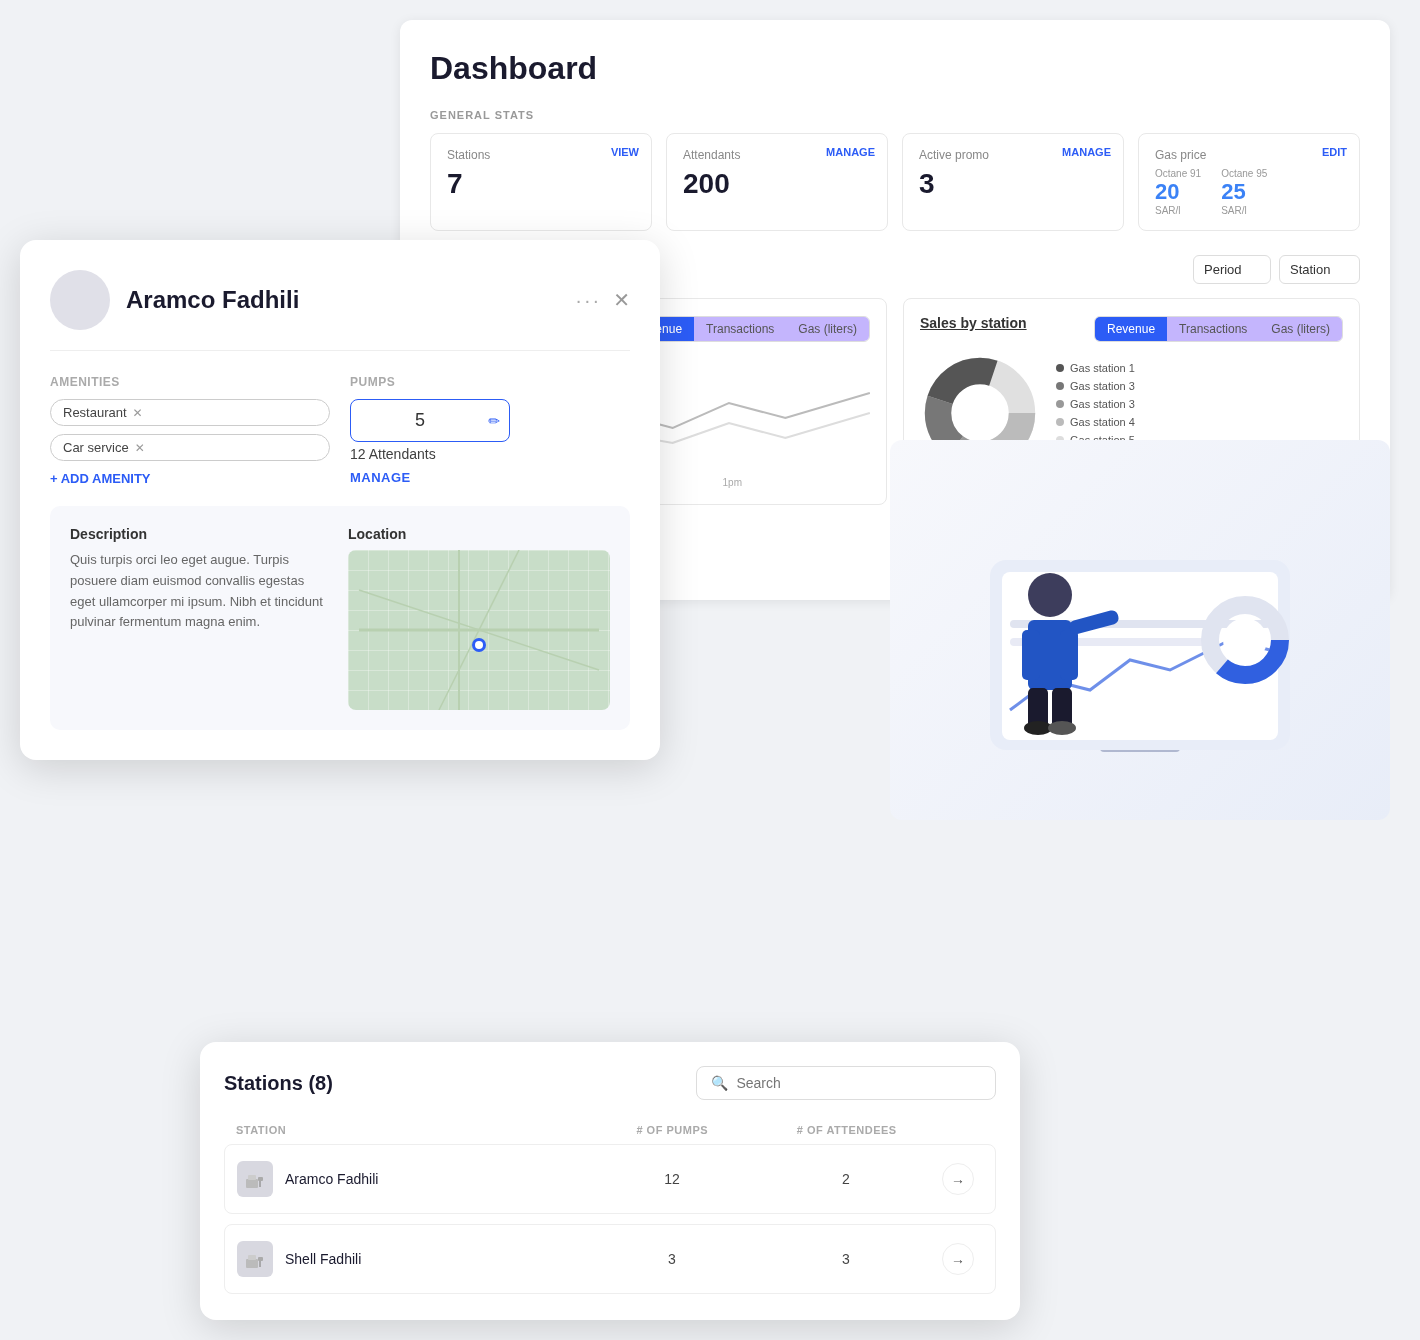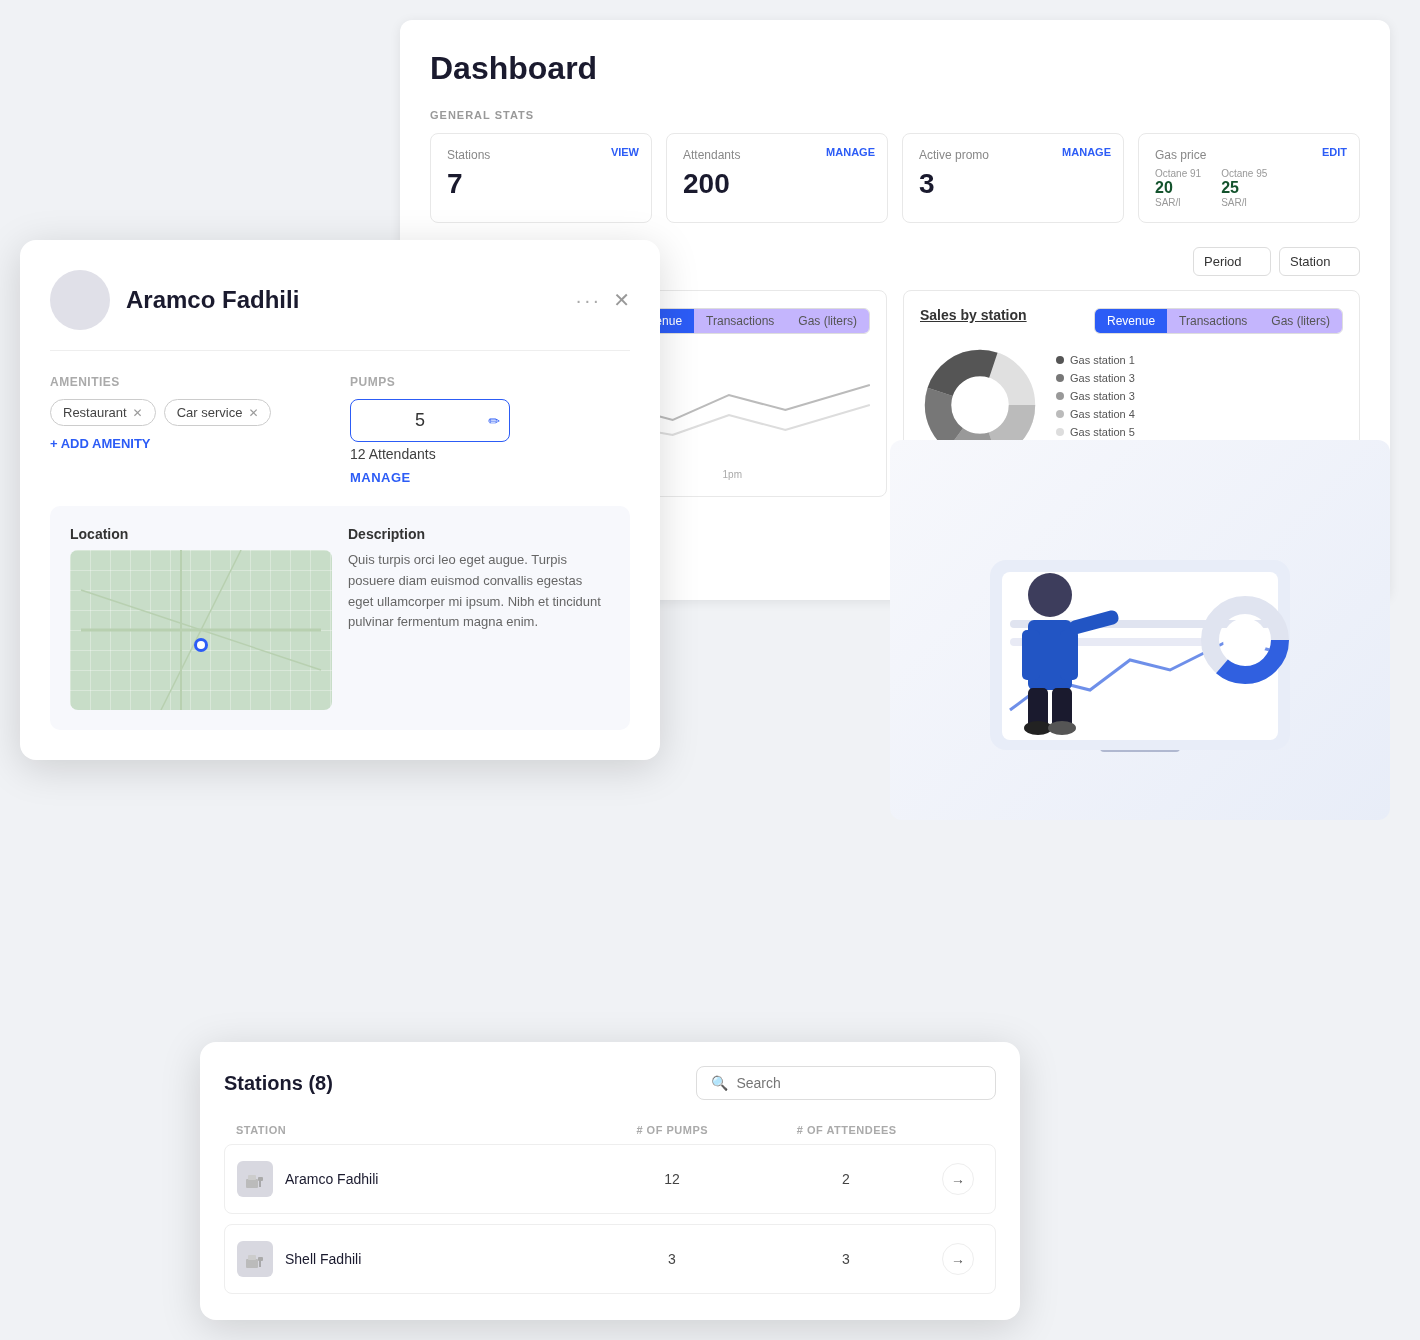--- a/index.html
+++ b/index.html
@@ -70,21 +70,21 @@
     .gas-price-row {
       display: flex;
       gap: 20px;
       margin-top: 4px;
     }
     .gas-type {
       display: flex;
       flex-direction: column;
     }
     .gas-type .gas-name { font-size: 10px; color: #999; }
-    .gas-type .gas-val { font-size: 16px; font-weight: 600; color: #14532d; }
+    .gas-type .gas-val { font-size: 22px; font-weight: 600; color: #3b82f6; }
     .gas-type .gas-unit { font-size: 10px; color: #999; }
 
     
     .analytics-header {
       display: flex;
       align-items: center;
       justify-content: space-between;
       margin-bottom: 14px;
     }
     .filter-select {
@@ -260,20 +260,21 @@
       color: #aaa;
       margin-bottom: 10px;
       text-transform: uppercase;
       letter-spacing: 0.5px;
     }
     .amenity-tags {
       display: flex;
       flex-wrap: wrap;
       gap: 8px;
       margin-bottom: 10px;
+      flex-direction: column;
     }
     .amenity-tag {
       border: 1px solid #ccc;
       border-radius: 20px;
       padding: 5px 12px;
       font-size: 13px;
       color: #444;
       display: flex;
       align-items: center;
       gap: 6px;
@@ -645,39 +646,39 @@
         <span>12 Attendants</span>
       </div>
       <div style="margin-top:6px;">
         <span class="manage-link">MANAGE</span>
       </div>
     </div>
   </div>
 
   <div class="desc-location-grid">
     <div>
+      <div class="desc-label">Description</div>
+      <div class="desc-text">Quis turpis orci leo eget augue. Turpis posuere diam euismod convallis egestas eget ullamcorper mi ipsum. Nibh et tincidunt pulvinar fermentum magna enim.</div>
+    </div>
+    <div>
       <div class="desc-label">Location</div>
       <div class="map-placeholder">
         <div class="map-grid"></div>
         <div class="map-roads">
           <svg width="100%" height="100%" viewBox="0 0 240 160">
             <line x1="0" y1="80" x2="240" y2="80" stroke="#b8d0b0" stroke-width="3"></line>
             <line x1="100" y1="0" x2="100" y2="160" stroke="#b8d0b0" stroke-width="2"></line>
             <line x1="160" y1="0" x2="80" y2="160" stroke="#b8d0b0" stroke-width="1.5"></line>
             <line x1="0" y1="40" x2="240" y2="120" stroke="#b8d0b0" stroke-width="1.5"></line>
             <circle cx="120" cy="95" r="7" fill="#2c5cf6"></circle>
             <circle cx="120" cy="95" r="4" fill="#fff"></circle>
           </svg>
         </div>
       </div>
     </div>
-    <div>
-      <div class="desc-label">Description</div>
-      <div class="desc-text">Quis turpis orci leo eget augue. Turpis posuere diam euismod convallis egestas eget ullamcorper mi ipsum. Nibh et tincidunt pulvinar fermentum magna enim.</div>
-    </div>
   </div>
 </div>
 
 <div class="stations-panel">
   <div class="stations-header">
     <div class="stations-title">Stations (8)</div>
     <div class="search-bar">
       <span class="search-icon-glyph">🔍</span>
       <input type="text" placeholder="Search" style="">
     </div>

